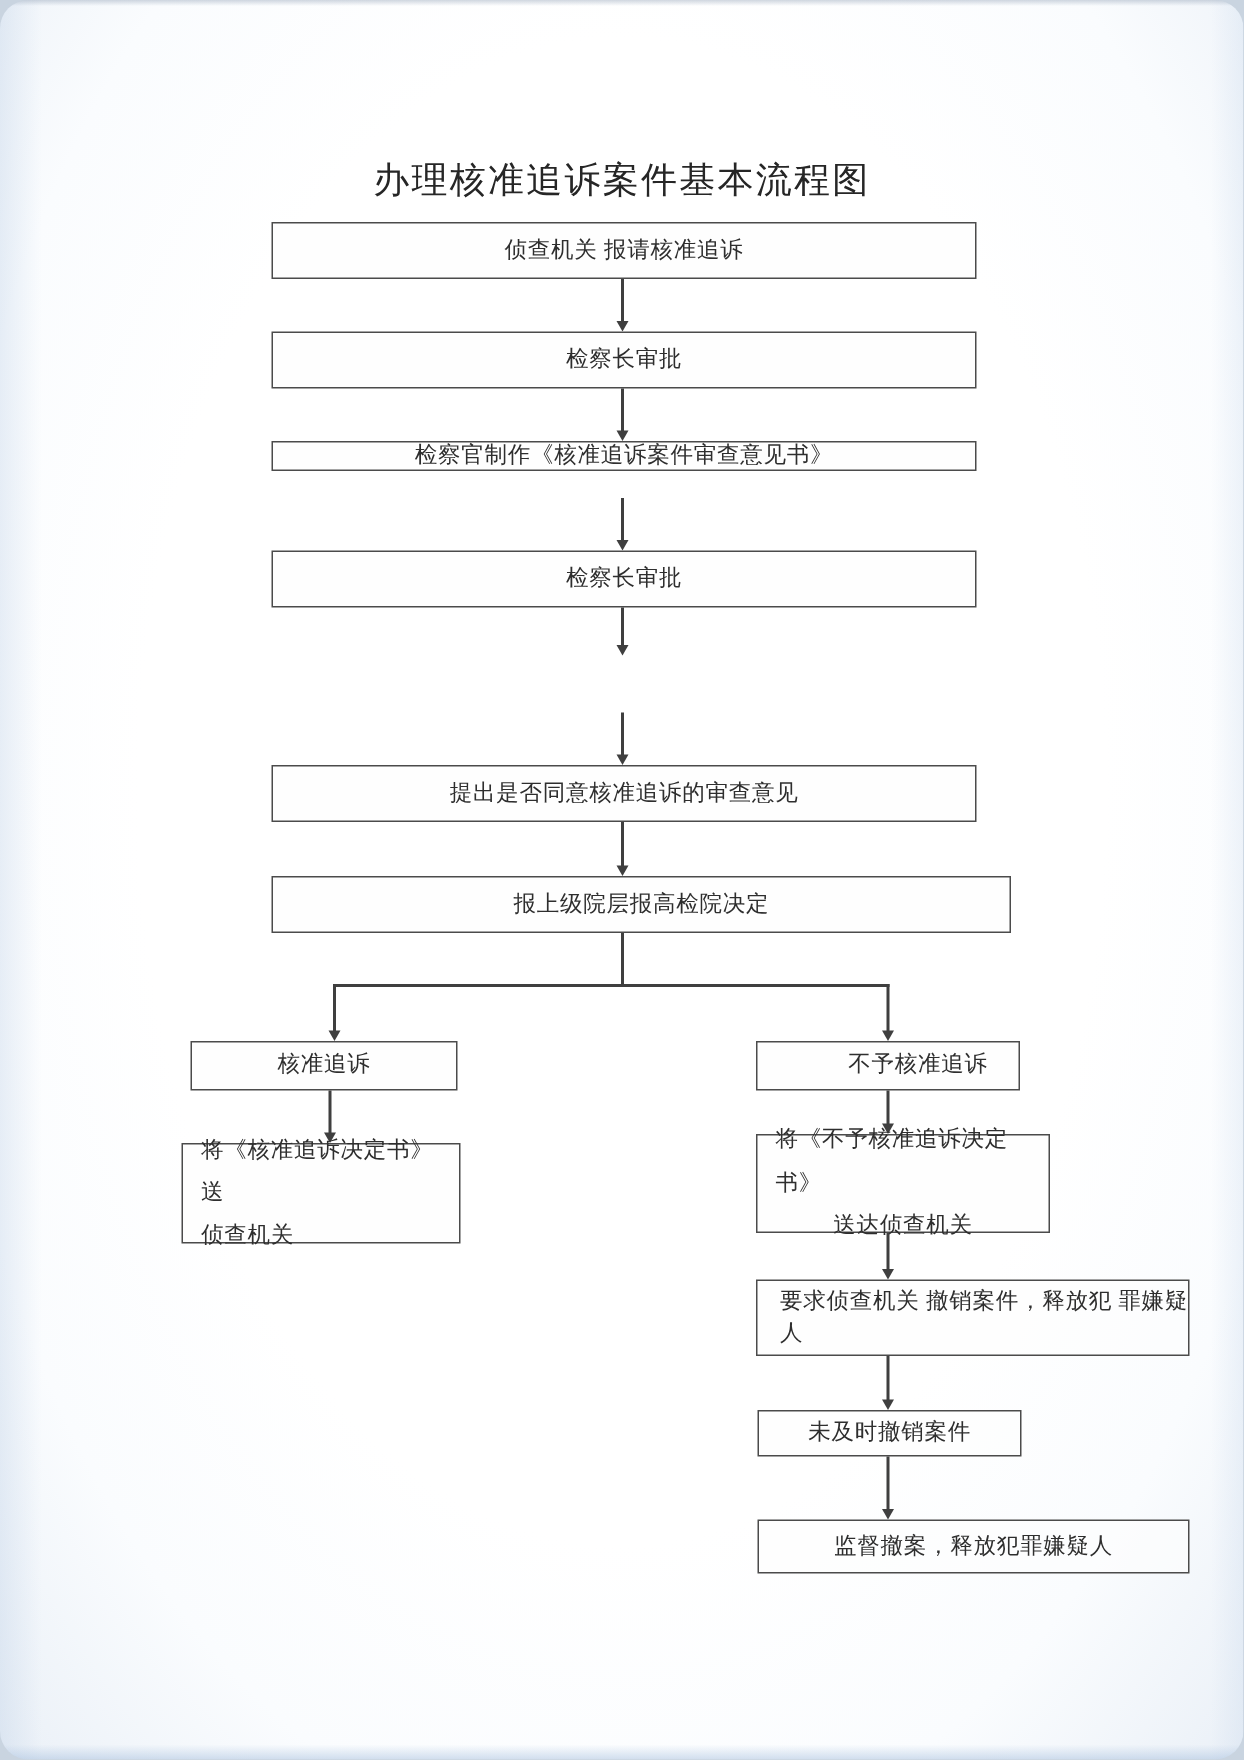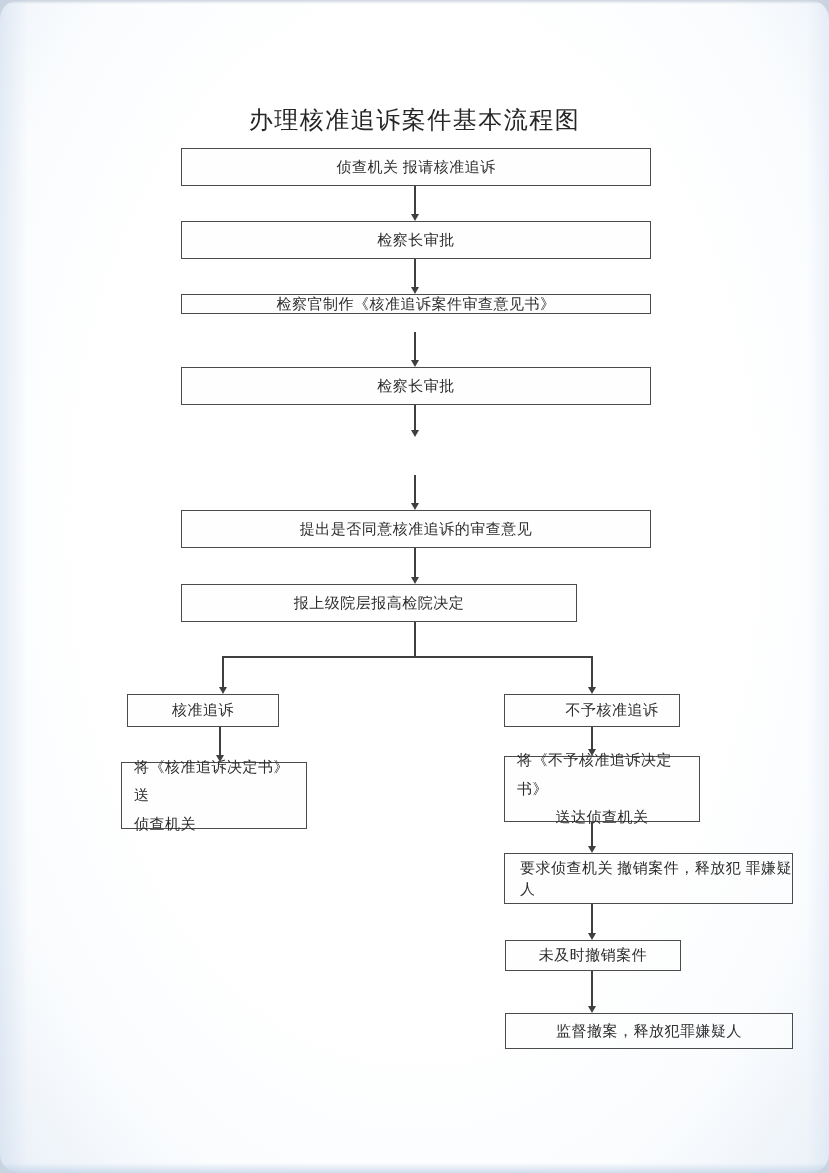--- a/index.html
+++ b/index.html
@@ -97,30 +97,30 @@
   </div>
   <div class="vline varrow" style="left:414px; top:405px; height:26px;"></div>
 
   <div class="vline varrow" style="left:414px; top:475px; height:29px;"></div>
 
   <div class="fbox" style="left:181px; top:510px; width:470px; height:38px;">
     <span>提出是否同意核准追诉的审查意见</span>
   </div>
   <div class="vline varrow" style="left:414px; top:548px; height:30px;"></div>
 
-  <div class="fbox" style="left:181px; top:584px; width:396px; height:38px;">
+  <div class="fbox" style="left:181px; top:584px; width:493px; height:38px;">
     <span>报上级院层报高检院决定</span>
   </div>
 
   <div class="vline" style="left:414px; top:622px; height:35px;"></div>
   <div class="hline" style="left:223px; top:656px; width:370px;"></div>
   <div class="vline varrow" style="left:222px; top:656px; height:32px;"></div>
   <div class="vline varrow" style="left:591px; top:656px; height:32px;"></div>
 
-  <div class="fbox" style="left:127px; top:694px; width:152px; height:33px;">
+  <div class="fbox" style="left:127px; top:694px; width:178px; height:33px;">
     <span>核准追诉</span>
   </div>
   <div class="vline varrow" style="left:219px; top:727px; height:29px;"></div>
 
   <div class="fbox two-line" style="left:121px; top:762px; width:186px; height:67px;">
     <span class="l1">将《核准追诉决定书》送</span>
     <span class="l2-left">侦查机关</span>
   </div>
 
   <div class="fbox" style="left:504px; top:694px; width:176px; height:33px;padding-left:40px;">

